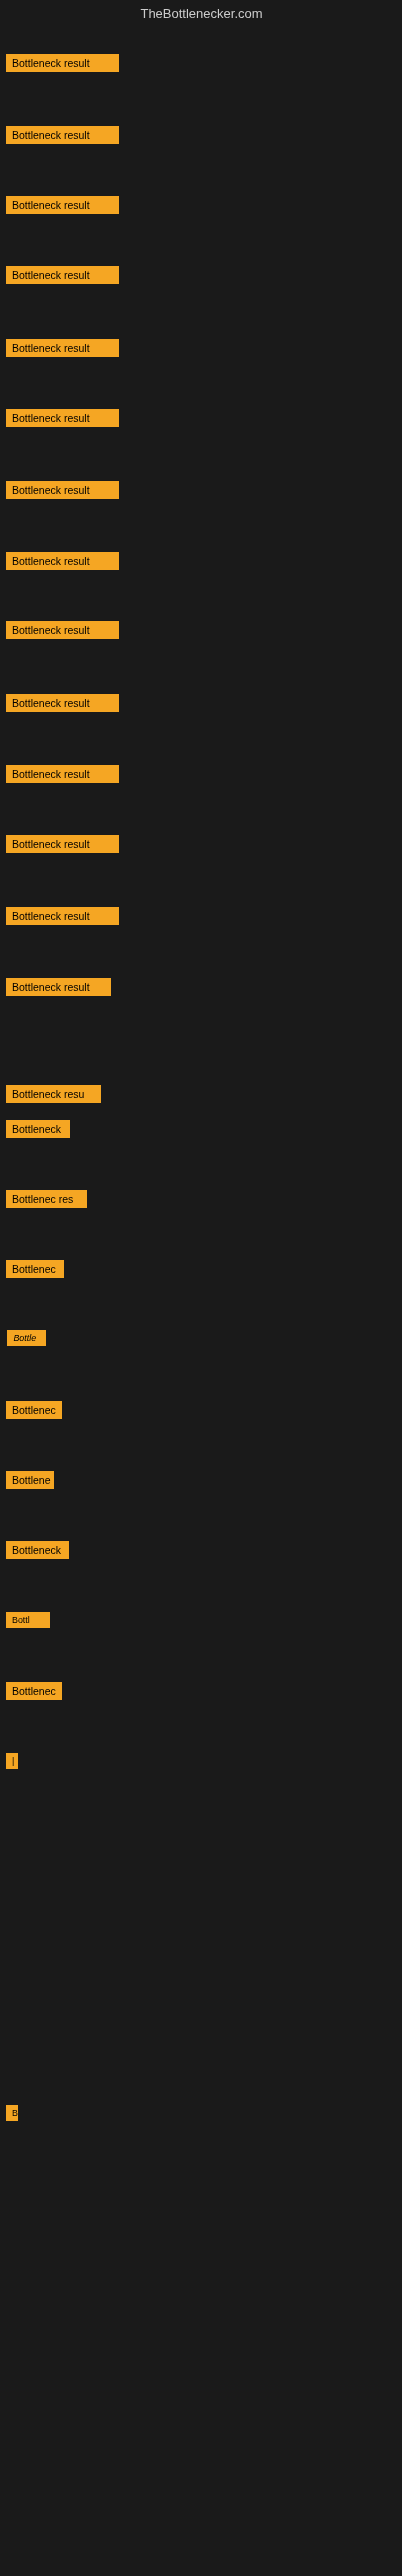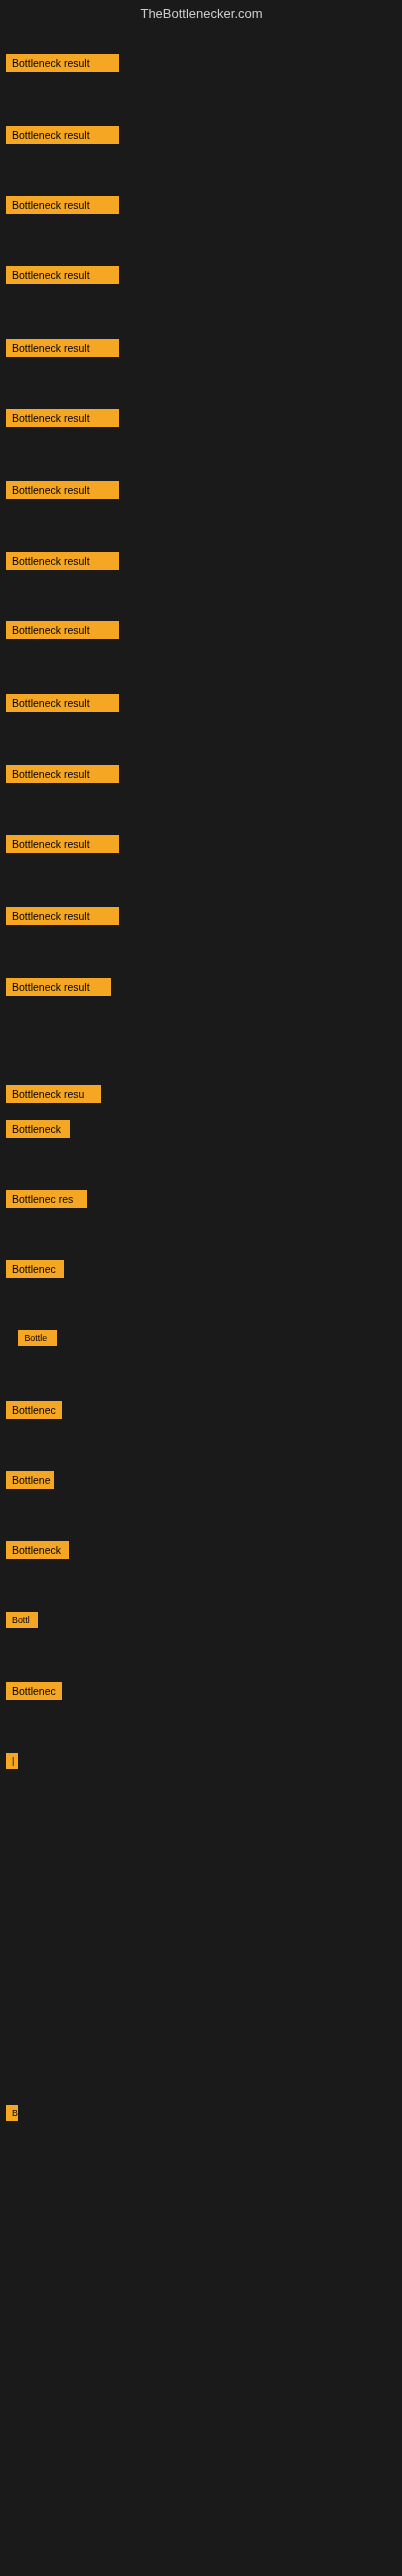--- a/index.html
+++ b/index.html
@@ -58,22 +58,22 @@
     <div style="position: absolute; top: 589px; left: 1.6px;"><span class="bottleneck-bar" style="width: 113px; font-size: 10.5px;">Bottleneck result</span></div>
     <div style="position: absolute; top: 662px; left: 1.6px;"><span class="bottleneck-bar" style="width: 113px; font-size: 10.5px;">Bottleneck result</span></div>
     <div style="position: absolute; top: 733px; left: 1.6px;"><span class="bottleneck-bar" style="width: 113px; font-size: 10.5px;">Bottleneck result</span></div>
     <div style="position: absolute; top: 803px; left: 1.6px;"><span class="bottleneck-bar" style="width: 113px; font-size: 10.5px;">Bottleneck result</span></div>
     <div style="position: absolute; top: 875px; left: 1.6px;"><span class="bottleneck-bar" style="width: 113px; font-size: 10.5px;">Bottleneck result</span></div>
     <div style="position: absolute; top: 946px; left: 1.6px;"><span class="bottleneck-bar" style="width: 105px; font-size: 10.5px;">Bottleneck result</span></div>
     <div style="position: absolute; top: 1053px; left: 1.6px;"><span class="bottleneck-bar" style="width: 95px; font-size: 10.5px;">Bottleneck resu</span></div>
     <div style="position: absolute; top: 1088px; left: 1.6px;"><span class="bottleneck-bar" style="width: 64px; font-size: 10.5px;">Bottleneck</span></div>
     <div style="position: absolute; top: 1158px; left: 1.6px;"><span class="bottleneck-bar" style="width: 81px; font-size: 10.5px;">Bottlenec res</span></div>
     <div style="position: absolute; top: 1228px; left: 1.6px;"><span class="bottleneck-bar" style="width: 58px; font-size: 10.5px;">Bottlenec</span></div>
-    <div style="position: absolute; top: 1298px; left: 14px;"><span class="bottleneck-bar" style="width: 39px; font-size: 8.9px;">Bottle</span></div>
+    <div style="position: absolute; top: 1298px; left: 3px; font-style: italic;"><span class="bottleneck-bar" style="width: 39px; font-size: 8.9px;">Bottle</span></div>
     <div style="position: absolute; top: 1369px; left: 1.6px;"><span class="bottleneck-bar" style="width: 56px; font-size: 10.5px;">Bottlenec</span></div>
     <div style="position: absolute; top: 1439px; left: 1.6px;"><span class="bottleneck-bar" style="width: 48px; font-size: 10.5px;">Bottlene</span></div>
     <div style="position: absolute; top: 1509px; left: 1.6px;"><span class="bottleneck-bar" style="width: 63px; font-size: 10.5px;">Bottleneck</span></div>
-    <div style="position: absolute; top: 1580px; left: 1.6px;"><span class="bottleneck-bar" style="width: 32px; font-size: 8.9px;">Bottl</span></div>
+    <div style="position: absolute; top: 1580px; left: 1.6px;"><span class="bottleneck-bar" style="width: 44px; font-size: 8.9px;">Bottl</span></div>
     <div style="position: absolute; top: 1650px; left: 1.6px;"><span class="bottleneck-bar" style="width: 56px; font-size: 10.5px;">Bottlenec</span></div>
     <div style="position: absolute; top: 1721px; left: 1.6px;"><span class="bottleneck-bar" style="width: 8px; font-size: 8.9px;">|</span></div>
     <div style="position: absolute; top: 2073px; left: 1.6px;"><span class="bottleneck-bar" style="width: 9.7px; font-size: 8.9px;">B</span></div>
   </div>
 
 
 </body></html>

